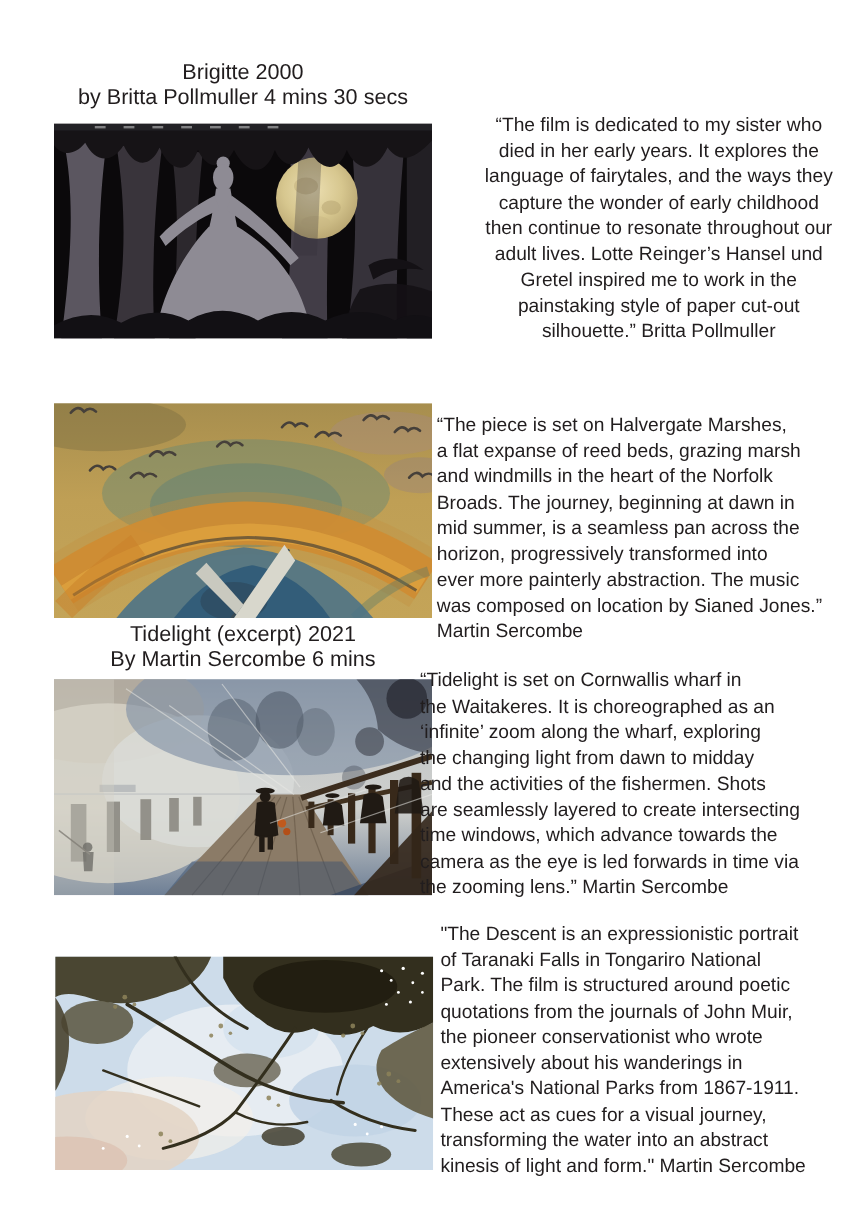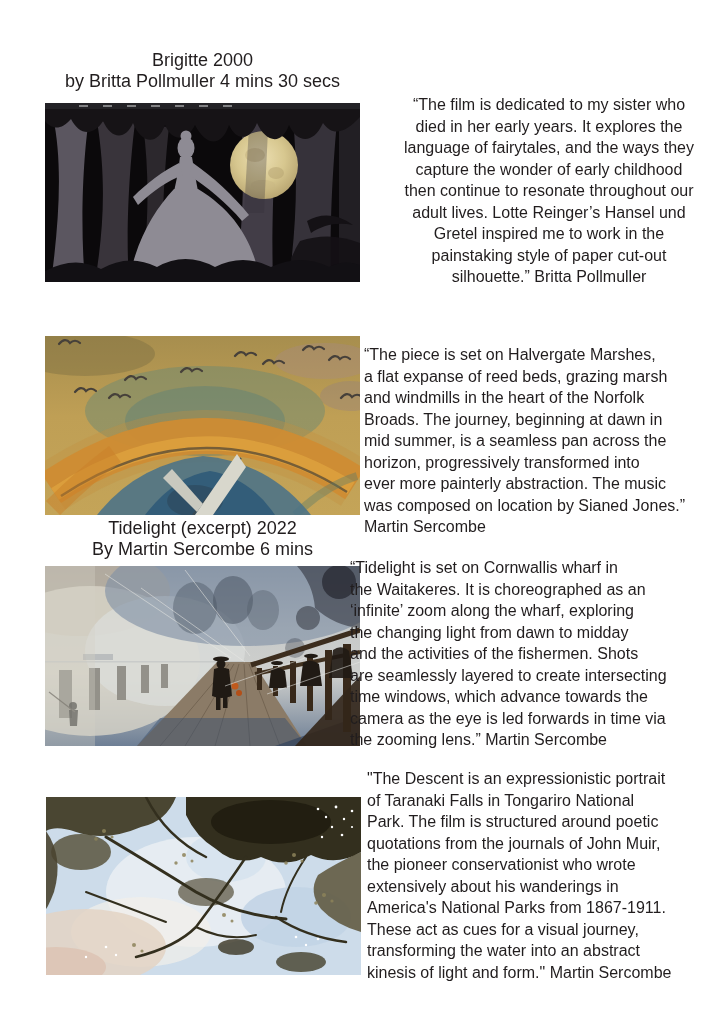--- a/index.html
+++ b/index.html
@@ -135,21 +135,21 @@
   <div class="film-quote" style="left:364px; top:331px; width:358px;margin-top:13px;">“The piece is set on Halvergate Marshes,
 a flat expanse of reed beds, grazing marsh
 and windmills in the heart of the Norfolk
 Broads. The journey, beginning at dawn in
 mid summer, is a seamless pan across the
 horizon, progressively transformed into
 ever more painterly abstraction. The music
 was composed on location by Sianed Jones.”
 Martin Sercombe</div>
 
-  <div class="film-title" style="top:518px;">Tidelight (excerpt) 2022
+  <div class="film-title" style="top:518px;">Tidelight (excerpt) 2021
 By Martin Sercombe 6 mins</div>
 
   <svg class="film-still" style="left:45px; top:566px;" width="315" height="180" viewBox="0 0 315 180" role="img">
     <defs>
       <linearGradient id="sky3" x1="0" y1="0" x2="0" y2="1">
         <stop offset="0%" stop-color="#97a0ab"></stop>
           <stop offset="35%" stop-color="#c6c9c9"></stop>
           <stop offset="60%" stop-color="#cfd0cd"></stop>
           <stop offset="100%" stop-color="#6e7f95"></stop>
       </linearGradient>

